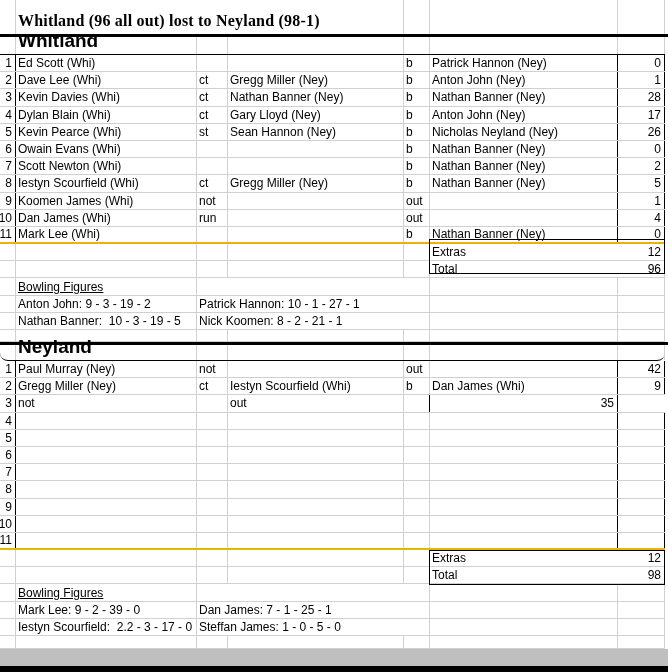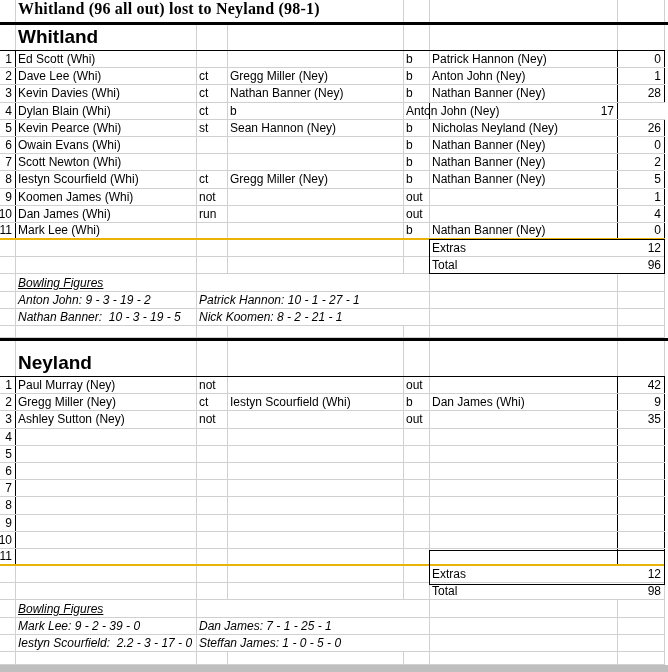--- a/index.html
+++ b/index.html
@@ -1,34 +1,34 @@
 <!DOCTYPE html>
 <html><head>
 <meta charset="utf-8">
 <style>
   html,body{margin:0;padding:0;background:#fff;}
   .sheet{position:relative;width:668px;height:672px;background:#fff;color:#000;
          font-family:"Liberation Sans",sans-serif;font-size:12px;overflow:hidden;}
   .row{position:relative;width:665px;border-bottom:1px solid #d0d0d0;box-sizing:border-box;background:#fff;}
   .grid7{display:grid;grid-template-columns:16px 181px 31px 176px 26px 188px 47px;}
-  .grid5{display:grid;grid-template-columns:16px 181px 233px 188px 47px;font-style:italic;}
+  .grid5{display:grid;grid-template-columns:16px 181px 233px 188px 47px;}
   .cell{box-sizing:border-box;border-right:1px solid #d0d0d0;display:flex;align-items:center;
         white-space:pre;overflow:visible;line-height:1;}
   .txt{padding-left:2px;}
   .num{justify-content:flex-end;padding-right:3px;}
   .h17{height:17.2px;}
   .bat .ca,.bat .cf,.bat .cg{border-right-color:#000;}
   .bat.last{border-bottom:2px solid #eab308;}
   .xrow .cf{border-right-color:transparent;}
-  .r-title{height:22px;border-bottom:none;}
+  .r-title{height:34px;border-bottom:none;}
   .title-text{position:absolute;left:18px;bottom:4px;font-family:"Liberation Serif",serif;
               font-weight:bold;font-size:16px;letter-spacing:.2px;white-space:pre;}
   .hr3{width:668px;height:3px;background:#000;}
-  .r-teamhead{height:26px;border-bottom:1px solid #000;}
-  .r-teamhead.second{height:36px;}
+  .r-teamhead{height:18px;border-bottom:1px solid #000;}
+  .r-teamhead.second{height:16px;border-radius:8px;}
   .team-text{position:absolute;left:18px;bottom:2px;font-weight:bold;font-size:19px;white-space:pre;}
   .gl{position:absolute;top:0;bottom:0;width:1px;background:#d0d0d0;}
   .bh{text-decoration:underline;}
   .r-blank{height:12px;}
   .r-blank2{height:12.8px;}
   .graybar{width:668px;height:16.8px;background:#bfbfbf;}
   .blackbar{width:668px;height:6px;background:#000;}
   .xbox{position:absolute;left:429px;width:236px;height:35px;border:1px solid #000;
         box-sizing:border-box;pointer-events:none;z-index:5;}
 </style>
@@ -83,20 +83,21 @@
         <div class="cell cc txt">ct</div>
         <div class="cell cd txt">Nathan Banner (Ney)</div>
         <div class="cell ce txt">b</div>
         <div class="cell cf txt">Nathan Banner (Ney)</div>
         <div class="cell cg num">28</div>
       </div>
       <div class="row grid7 h17 bat">
         <div class="cell ca num">4</div>
         <div class="cell cb txt">Dylan Blain (Whi)</div>
         <div class="cell cc txt">ct</div>
+        <div class="cell cd txt">Gary Lloyd (Ney)</div>
         <div class="cell ce txt">b</div>
         <div class="cell cf txt">Anton John (Ney)</div>
         <div class="cell cg num">17</div>
       </div>
       <div class="row grid7 h17 bat">
         <div class="cell ca num">5</div>
         <div class="cell cb txt">Kevin Pearce (Whi)</div>
         <div class="cell cc txt">st</div>
         <div class="cell cd txt">Sean Hannon (Ney)</div>
         <div class="cell ce txt">b</div>
@@ -238,21 +239,20 @@
         <div class="cell ca num">2</div>
         <div class="cell cb txt">Gregg Miller (Ney)</div>
         <div class="cell cc txt">ct</div>
         <div class="cell cd txt">Iestyn Scourfield (Whi)</div>
         <div class="cell ce txt">b</div>
         <div class="cell cf txt">Dan James (Whi)</div>
         <div class="cell cg num">9</div>
       </div>
       <div class="row grid7 h17 bat">
         <div class="cell ca num">3</div>
-        <div class="cell cb txt">Ashley Sutton (Ney)</div>
         <div class="cell cc txt">not</div>
         <div class="cell cd txt"></div>
         <div class="cell ce txt">out</div>
         <div class="cell cf txt"></div>
         <div class="cell cg num">35</div>
       </div>
       <div class="row grid7 h17 bat">
         <div class="cell ca num">4</div>
         <div class="cell cb txt"></div>
         <div class="cell cc txt"></div>

